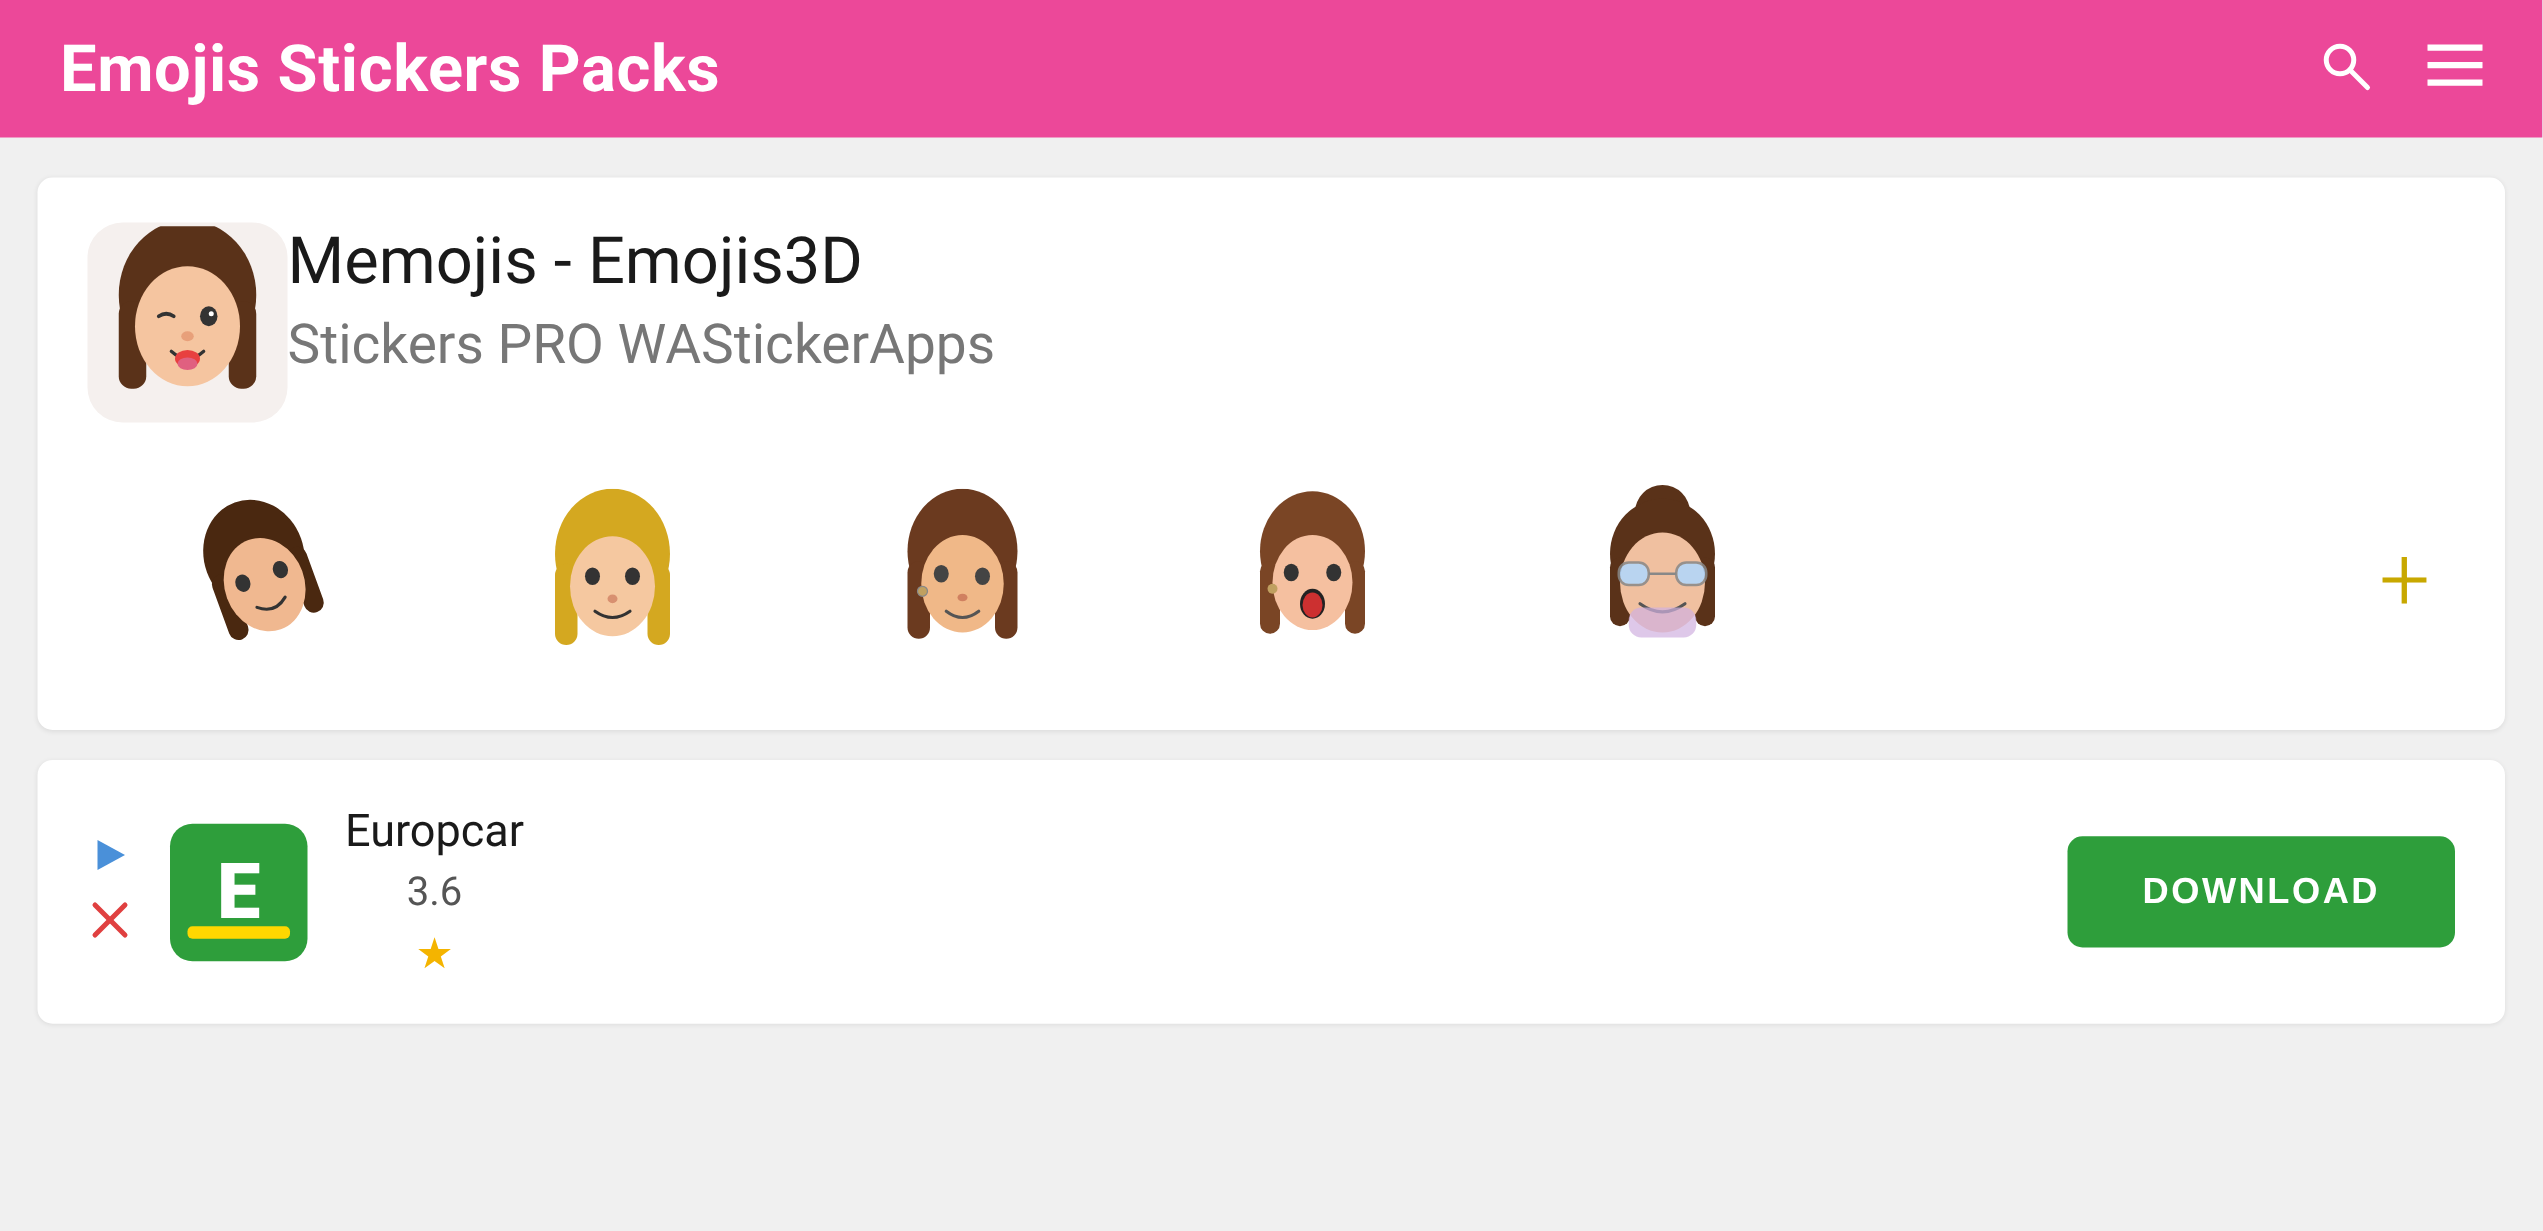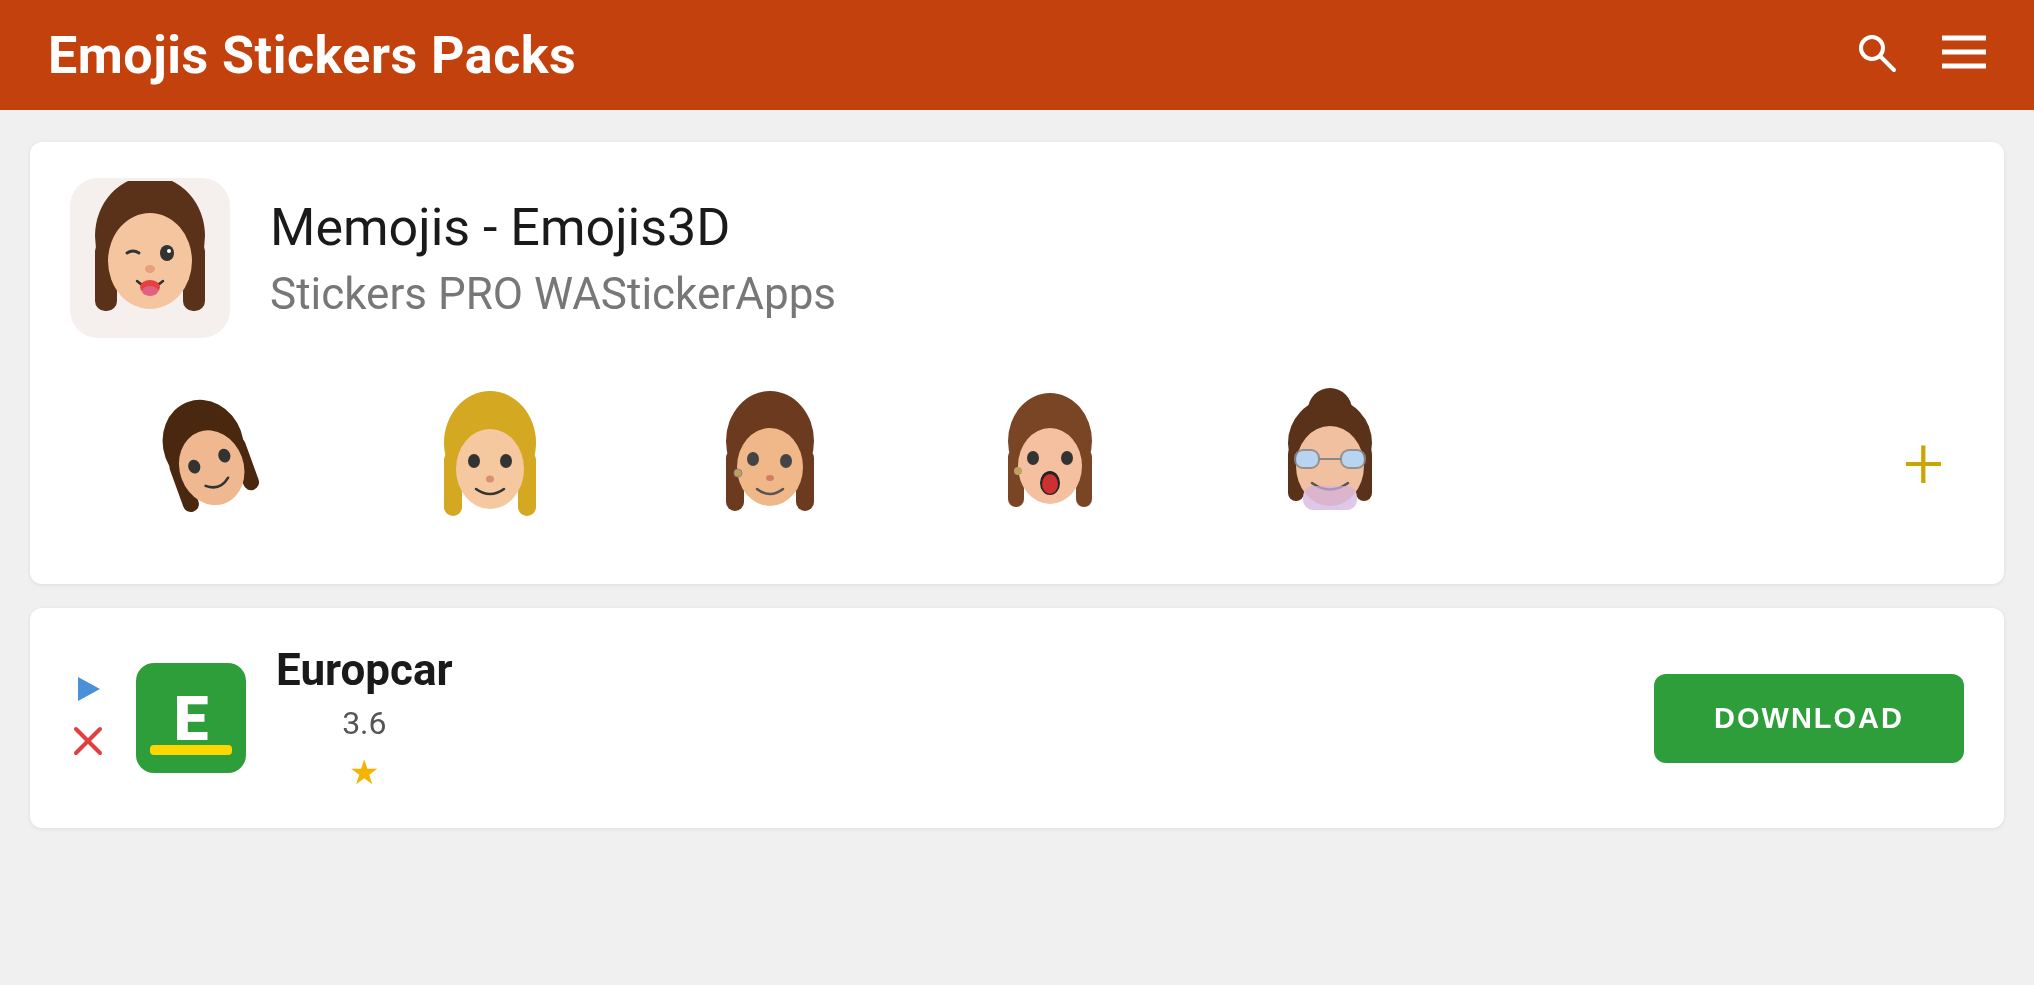--- a/index.html
+++ b/index.html
@@ -6,21 +6,21 @@
     body {
       font-family: 'Roboto', Arial, sans-serif;
       background: #f0f0f0;
       width: 2034px;
       min-height: 985px;
       overflow-x: hidden;
     }
 
     
     .header {
-      background: #c2410c;
+      background: #ec4899;
       height: 110px;
       display: flex;
       align-items: center;
       justify-content: space-between;
       padding: 0 48px;
     }
     .header-title {
       color: #fff;
       font-size: 52px;
       font-weight: 700;
@@ -50,22 +50,20 @@
     .card {
       background: #fff;
       border-radius: 12px;
       box-shadow: 0 1px 4px rgba(0,0,0,0.08);
       padding: 36px 40px 36px 40px;
     }
 
     
     .app-header {
       display: flex;
-      align-items: center;
-      gap: 40px;
       margin-bottom: 40px;
     }
     .app-icon-wrapper {
       width: 160px;
       height: 160px;
       border-radius: 28px;
       overflow: hidden;
       flex-shrink: 0;
       background: #f5f0ee;
       display: flex;
@@ -162,22 +160,22 @@
       height: 10px;
       background: #ffd700;
       border-radius: 4px;
     }
     .ad-app-details {
       display: flex;
       flex-direction: column;
       gap: 8px;
     }
     .ad-app-name {
-      font-size: 44px;
-      font-weight: 700;
+      font-size: 36px;
+      font-weight: 400;
       color: #1a1a1a;
     }
     .ad-app-rating {
       font-size: 32px;
       color: #555;
       display: flex;
       align-items: center;
       gap: 10px;
       flex-direction: column;
     }

